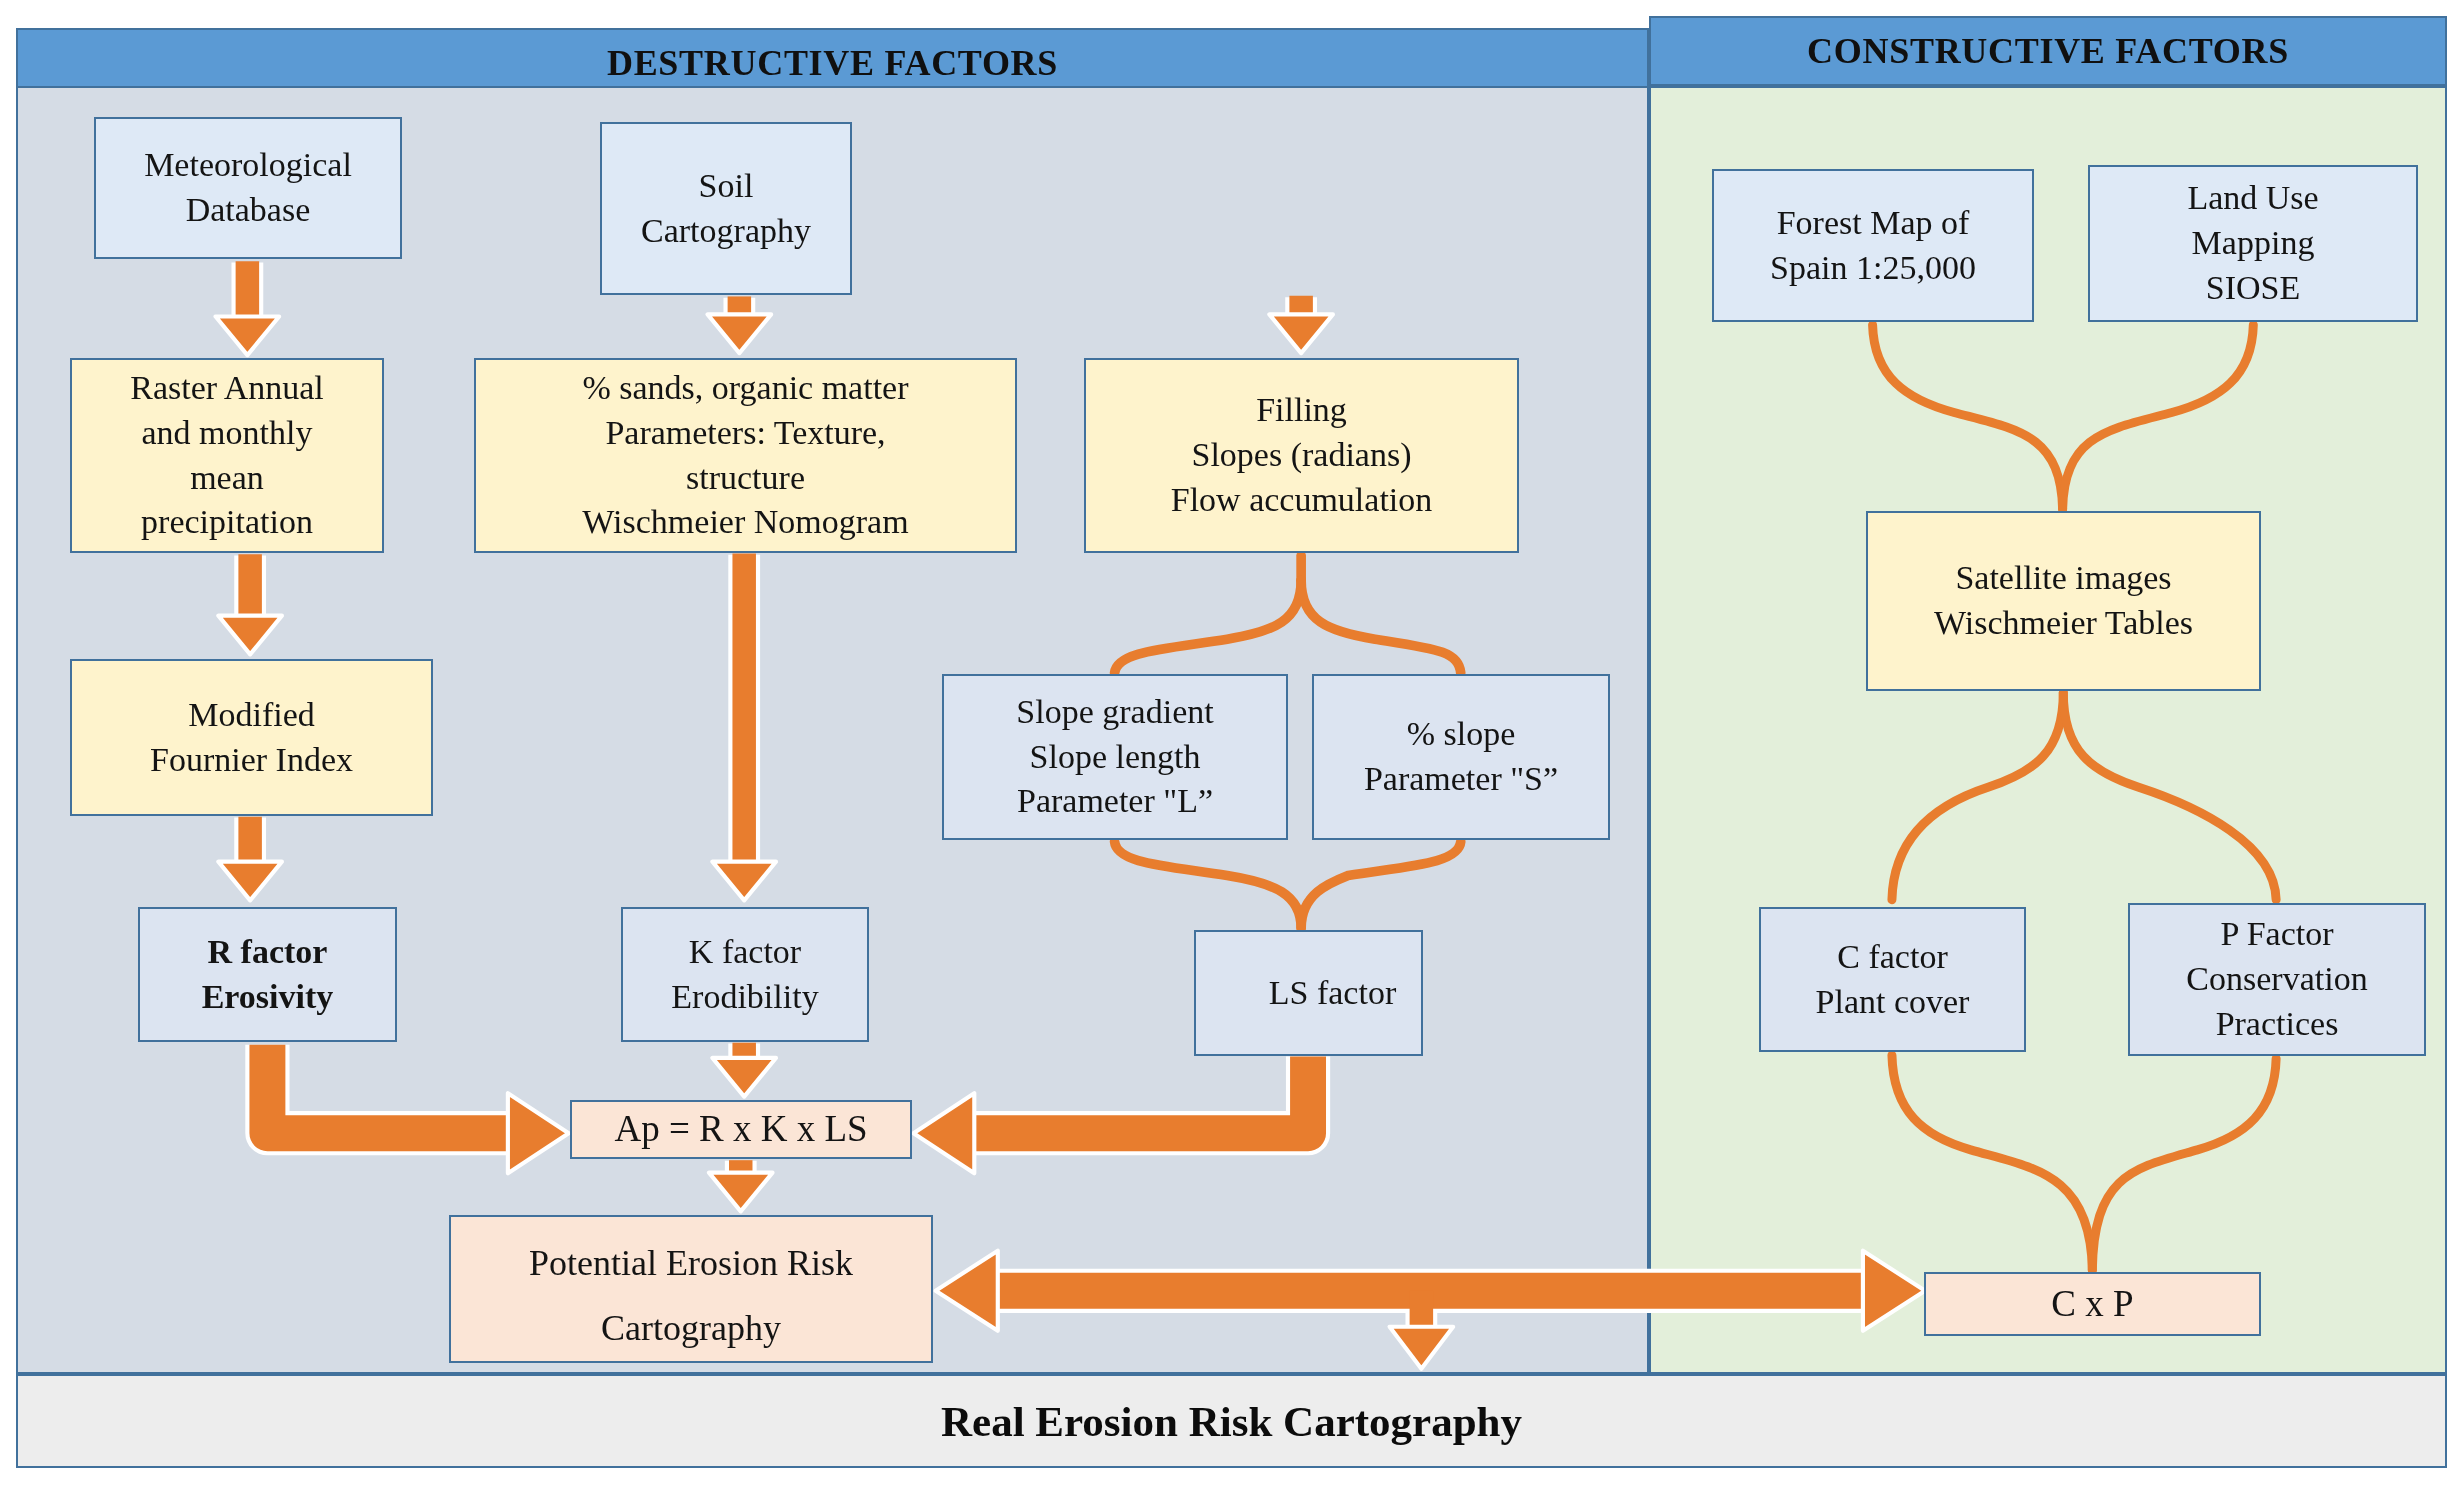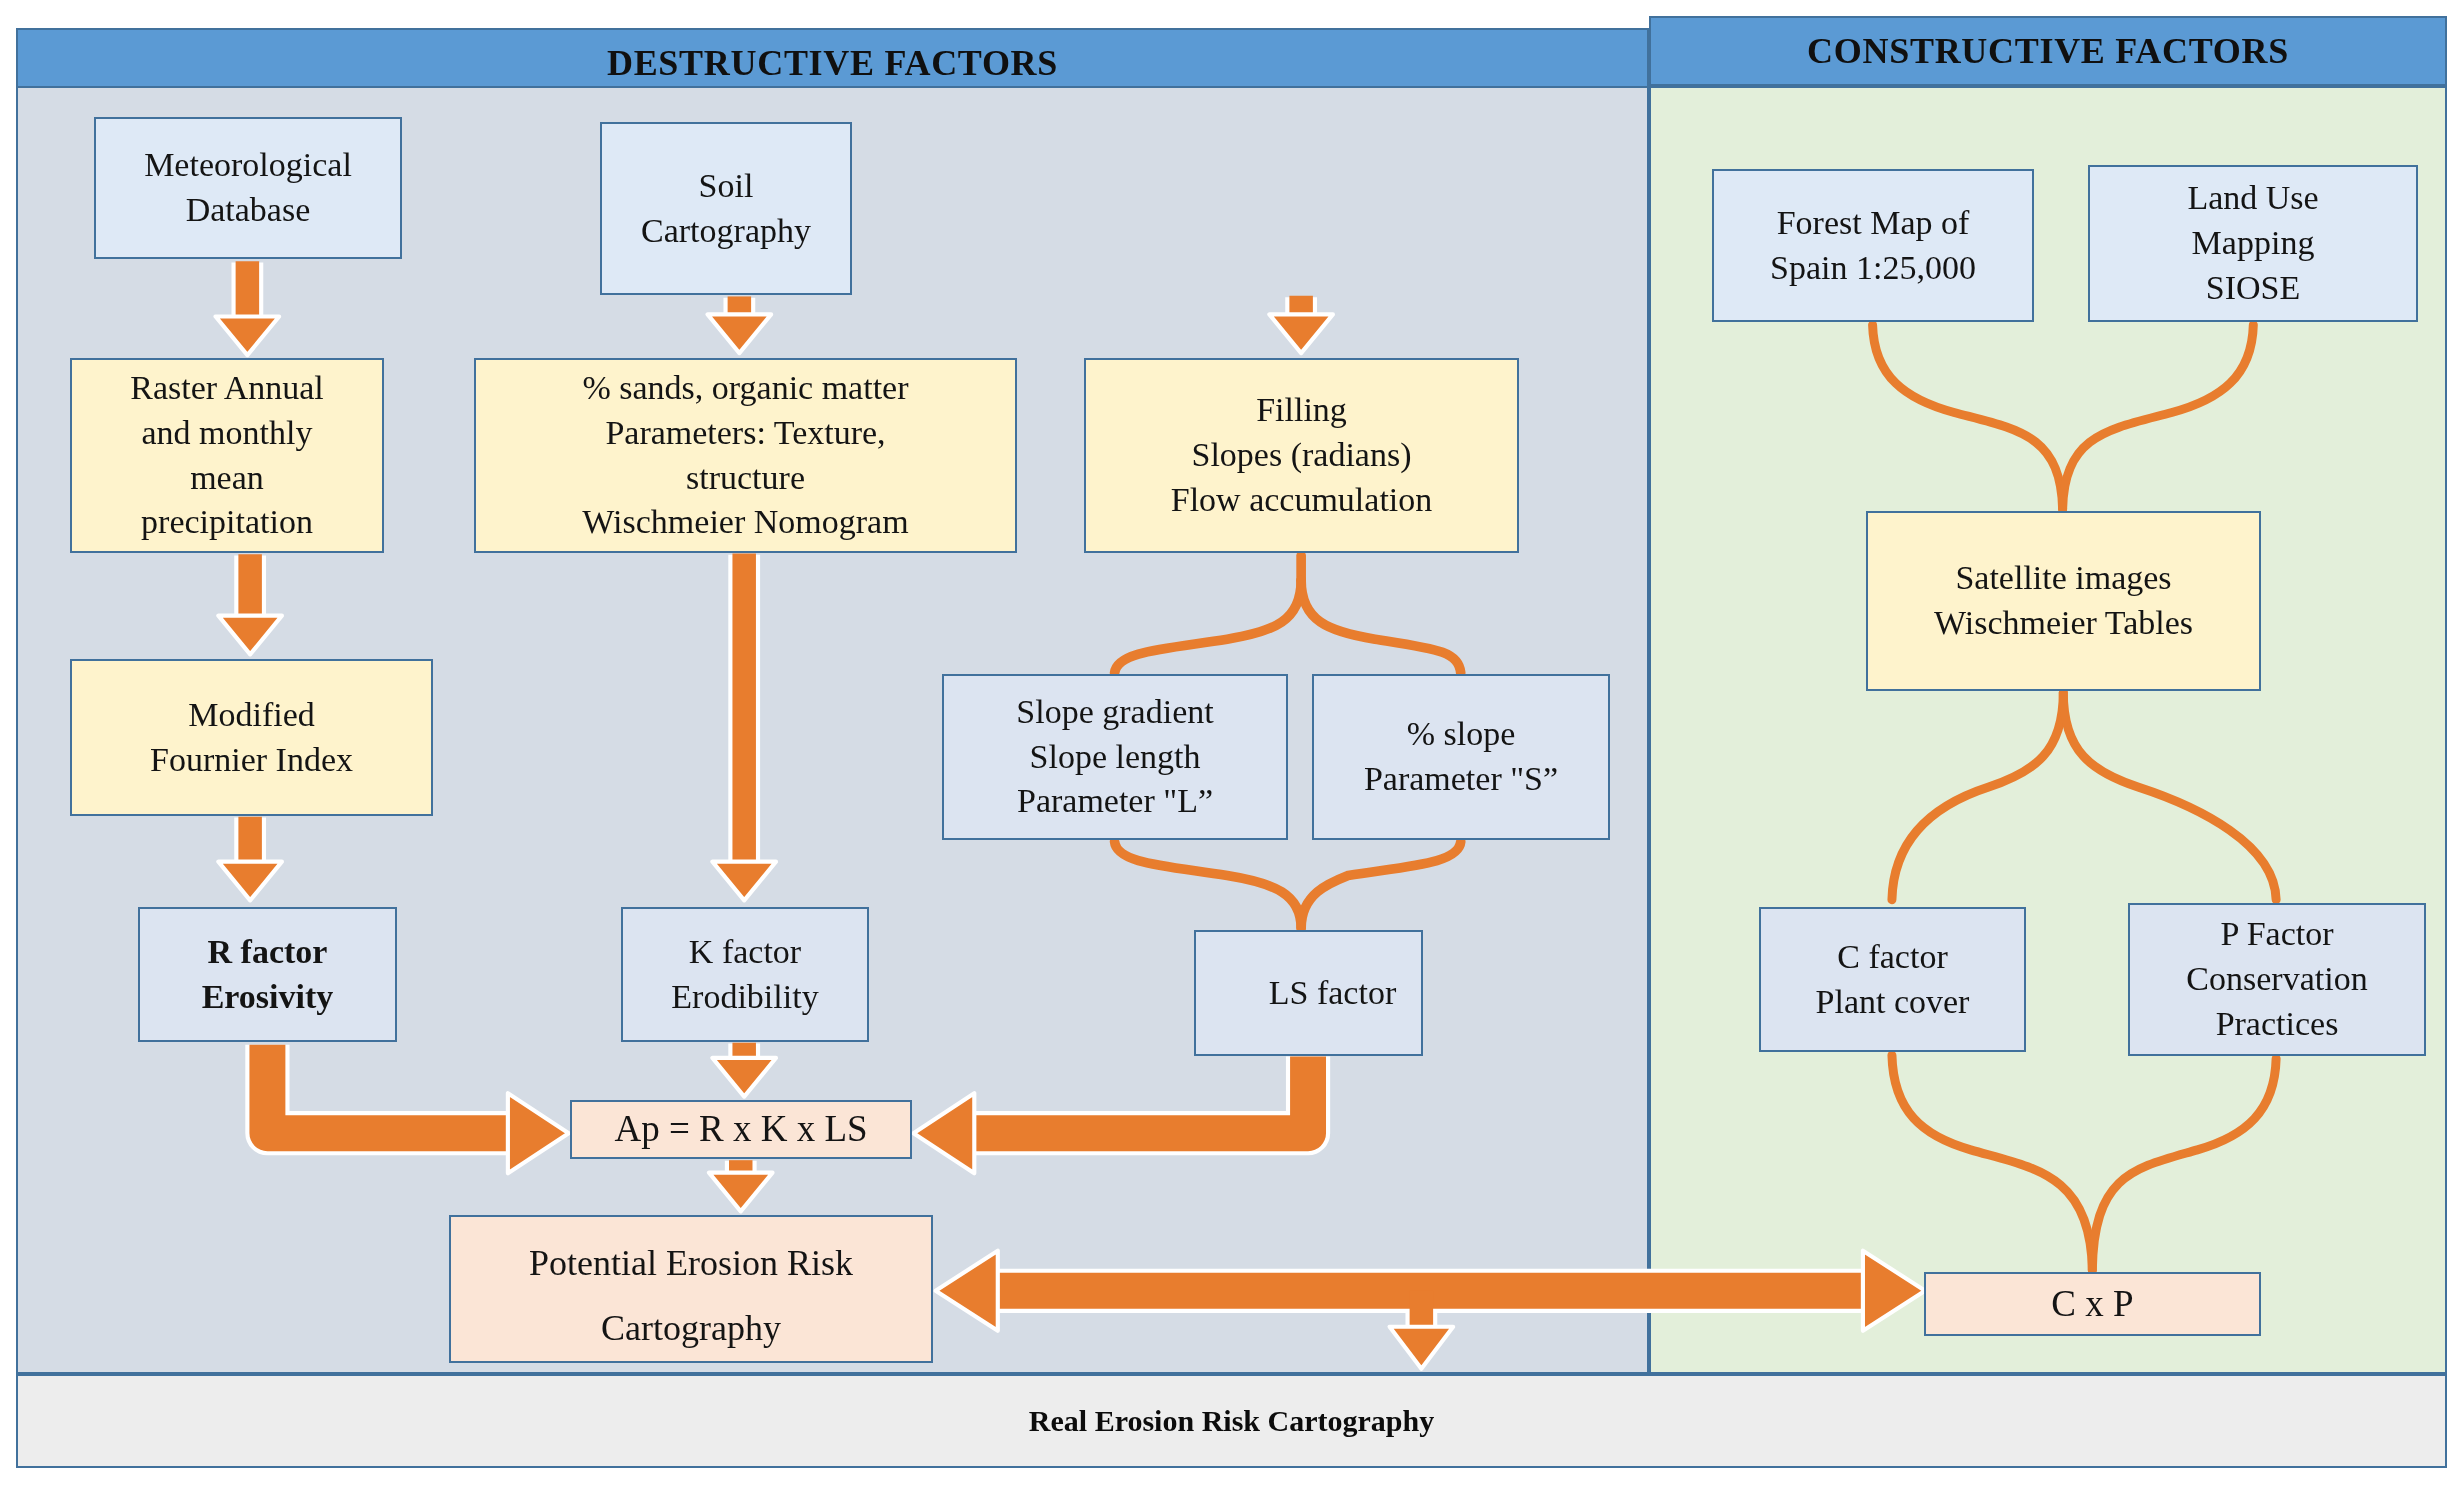--- a/index.html
+++ b/index.html
@@ -24,21 +24,21 @@
   .hdr{
     background:var(--header-blue);border-width:2.8px;
     display:flex;align-items:center;justify-content:center;
     font-weight:bold;font-size:36px;letter-spacing:0.7px;color:#101010;
   }
   .panel-left{background:var(--panel-left-bg);}
   .panel-right{background:var(--panel-right-bg);}
   .footerbar{
     background:var(--footer-bg);
     display:flex;align-items:center;justify-content:center;
-    font-weight:bold;font-size:30px;color:#0c0c0c;
+    font-weight:bold;font-size:43px;color:#0c0c0c;
   }
   .node{
     position:absolute;box-sizing:border-box;border:2.1px solid var(--border-blue);
     display:flex;align-items:center;justify-content:center;text-align:center;
     font-size:34px;line-height:1.32;
   }
   .node span{white-space:pre-line;}
   .c-blue{background:var(--box-blue);}
   .c-lav{background:var(--box-lavender);}
   .c-yellow{background:var(--box-yellow);}

